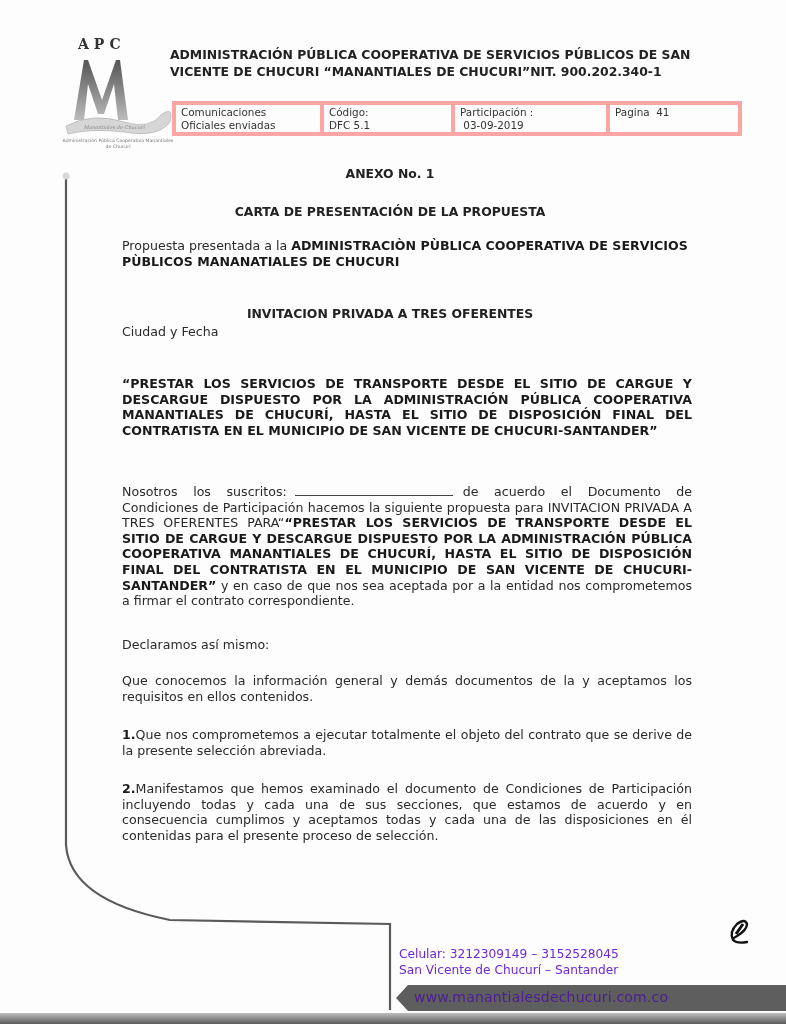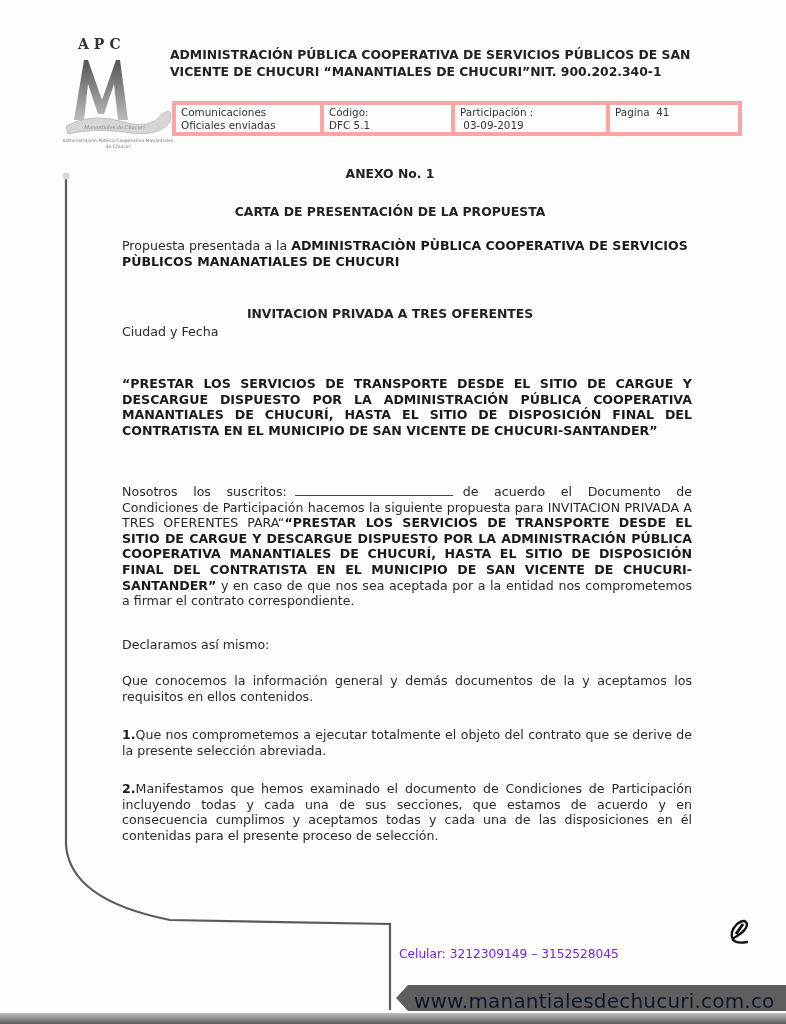--- a/index.html
+++ b/index.html
@@ -30,21 +30,21 @@
   
   .heading { width: 620px; left: 80px; text-align: center; font-weight: bold; font-size: 12.4px; color: #222; }
   .para { left: 122px; width: 570px; font-size: 12.6px; line-height: 15.6px; color: #2a2a2a; }
   .para b { color: #1a1a1a; }
   .justify { text-align: justify; text-align-last: left; }
   .blank { display: inline-block; width: 158px; border-bottom: 1px solid #444; height: 11px; margin: 0 10px 0 8px; vertical-align: baseline; }
 
   
   .contact { left: 399px; top: 914px; font-size: 12.2px; line-height: 16px; color: #6d28d9; margin-top: 32px; }
   .footer-bar { left: 394px; top: 985px; width: 392px; height: 26px; }
-  .footer-url { left: 414px; top: 989px; font-size: 20px; color: #0f172a; letter-spacing: 0.2px; }
+  .footer-url { left: 414px; top: 989px; font-size: 14px; color: #4c1d95; letter-spacing: 0.2px; }
   .sig { left: 727px; top: 918px; }
   .bottom-strip { left: 0; top: 1013px; width: 786px; height: 11px; background: linear-gradient(#bdbdbd, #5a5a5a); }
 </style>
 </head>
 <body>
 
 <svg class="abs frame" width="786" height="1024" viewBox="0 0 786 1024">
   <path d="M66 178 L66 845 Q70 900 170 920 L390 924 L390 1010" fill="none" stroke="#5a5a5a" stroke-width="2.2"></path>
   <circle cx="66" cy="176" r="3.5" fill="#d8d8d8"></circle>
 </svg>
@@ -116,20 +116,21 @@
 <div class="abs para justify" style="top:727px;">
   <b>1.</b><span>Que nos comprometemos a ejecutar totalmente el objeto del contrato que se derive de la presente selección abreviada.</span>
 </div>
 
 <div class="abs para justify" style="top:781px;">
   <b>2.</b><span>Manifestamos que hemos examinado el documento de Condiciones de Participación incluyendo todas y cada una de sus secciones, que estamos de acuerdo y en consecuencia cumplimos y aceptamos todas y cada una de las disposiciones en él contenidas para el presente proceso de selección.</span>
 </div>
 
 <div class="abs contact">
   <div>Celular: 3212309149 – 3152528045</div>
+  <div>San Vicente de Chucurí – Santander</div>
 </div>
 
 <svg class="abs footer-bar" width="392" height="26" viewBox="0 0 392 26">
   <path d="M14 0 L392 0 L392 26 L14 26 L2 13 Z" fill="#5e5e5e"></path>
 </svg>
 <div class="abs footer-url">www.manantialesdechucuri.com.co</div>
 
 <svg class="abs sig" width="24" height="28" viewBox="0 0 24 28">
   <path d="M6 22 Q2 14 10 6 Q18 0 20 6 Q20 12 10 18 Q6 20 6 22 Q10 26 20 24" fill="none" stroke="#111" stroke-width="2.4" stroke-linecap="round"></path>
   <path d="M9 16 L16 6" stroke="#111" stroke-width="3"></path>

